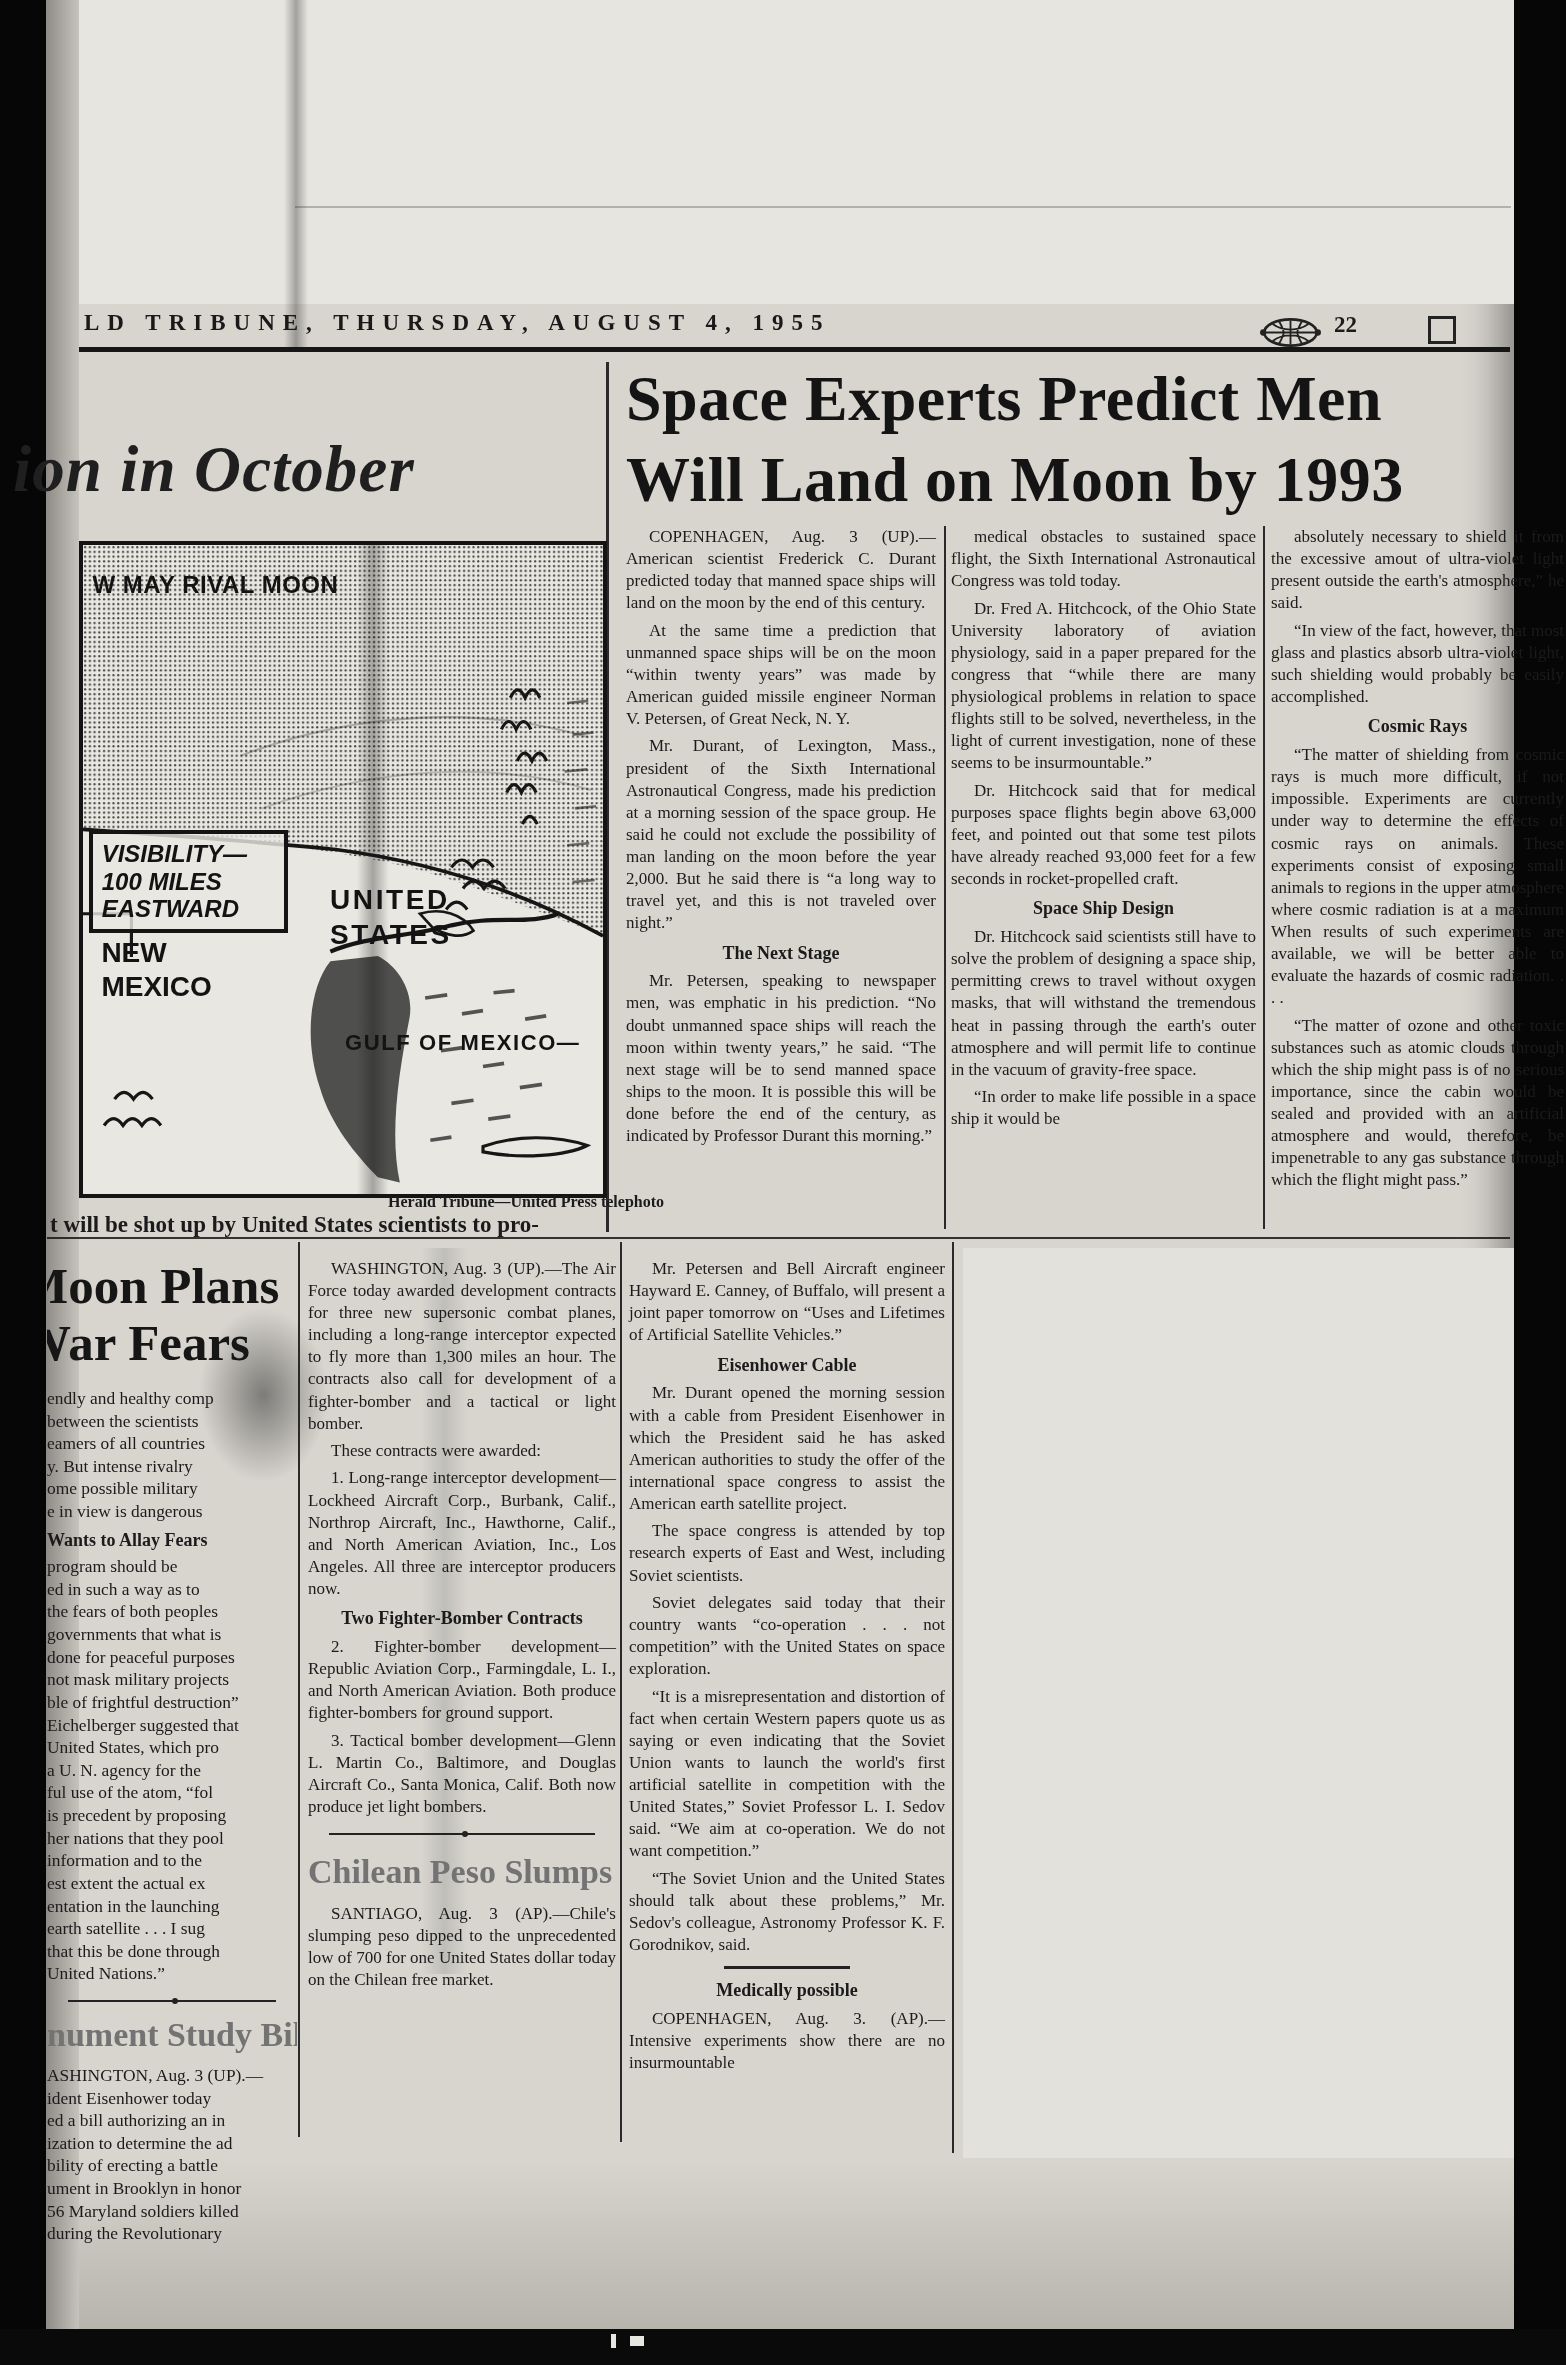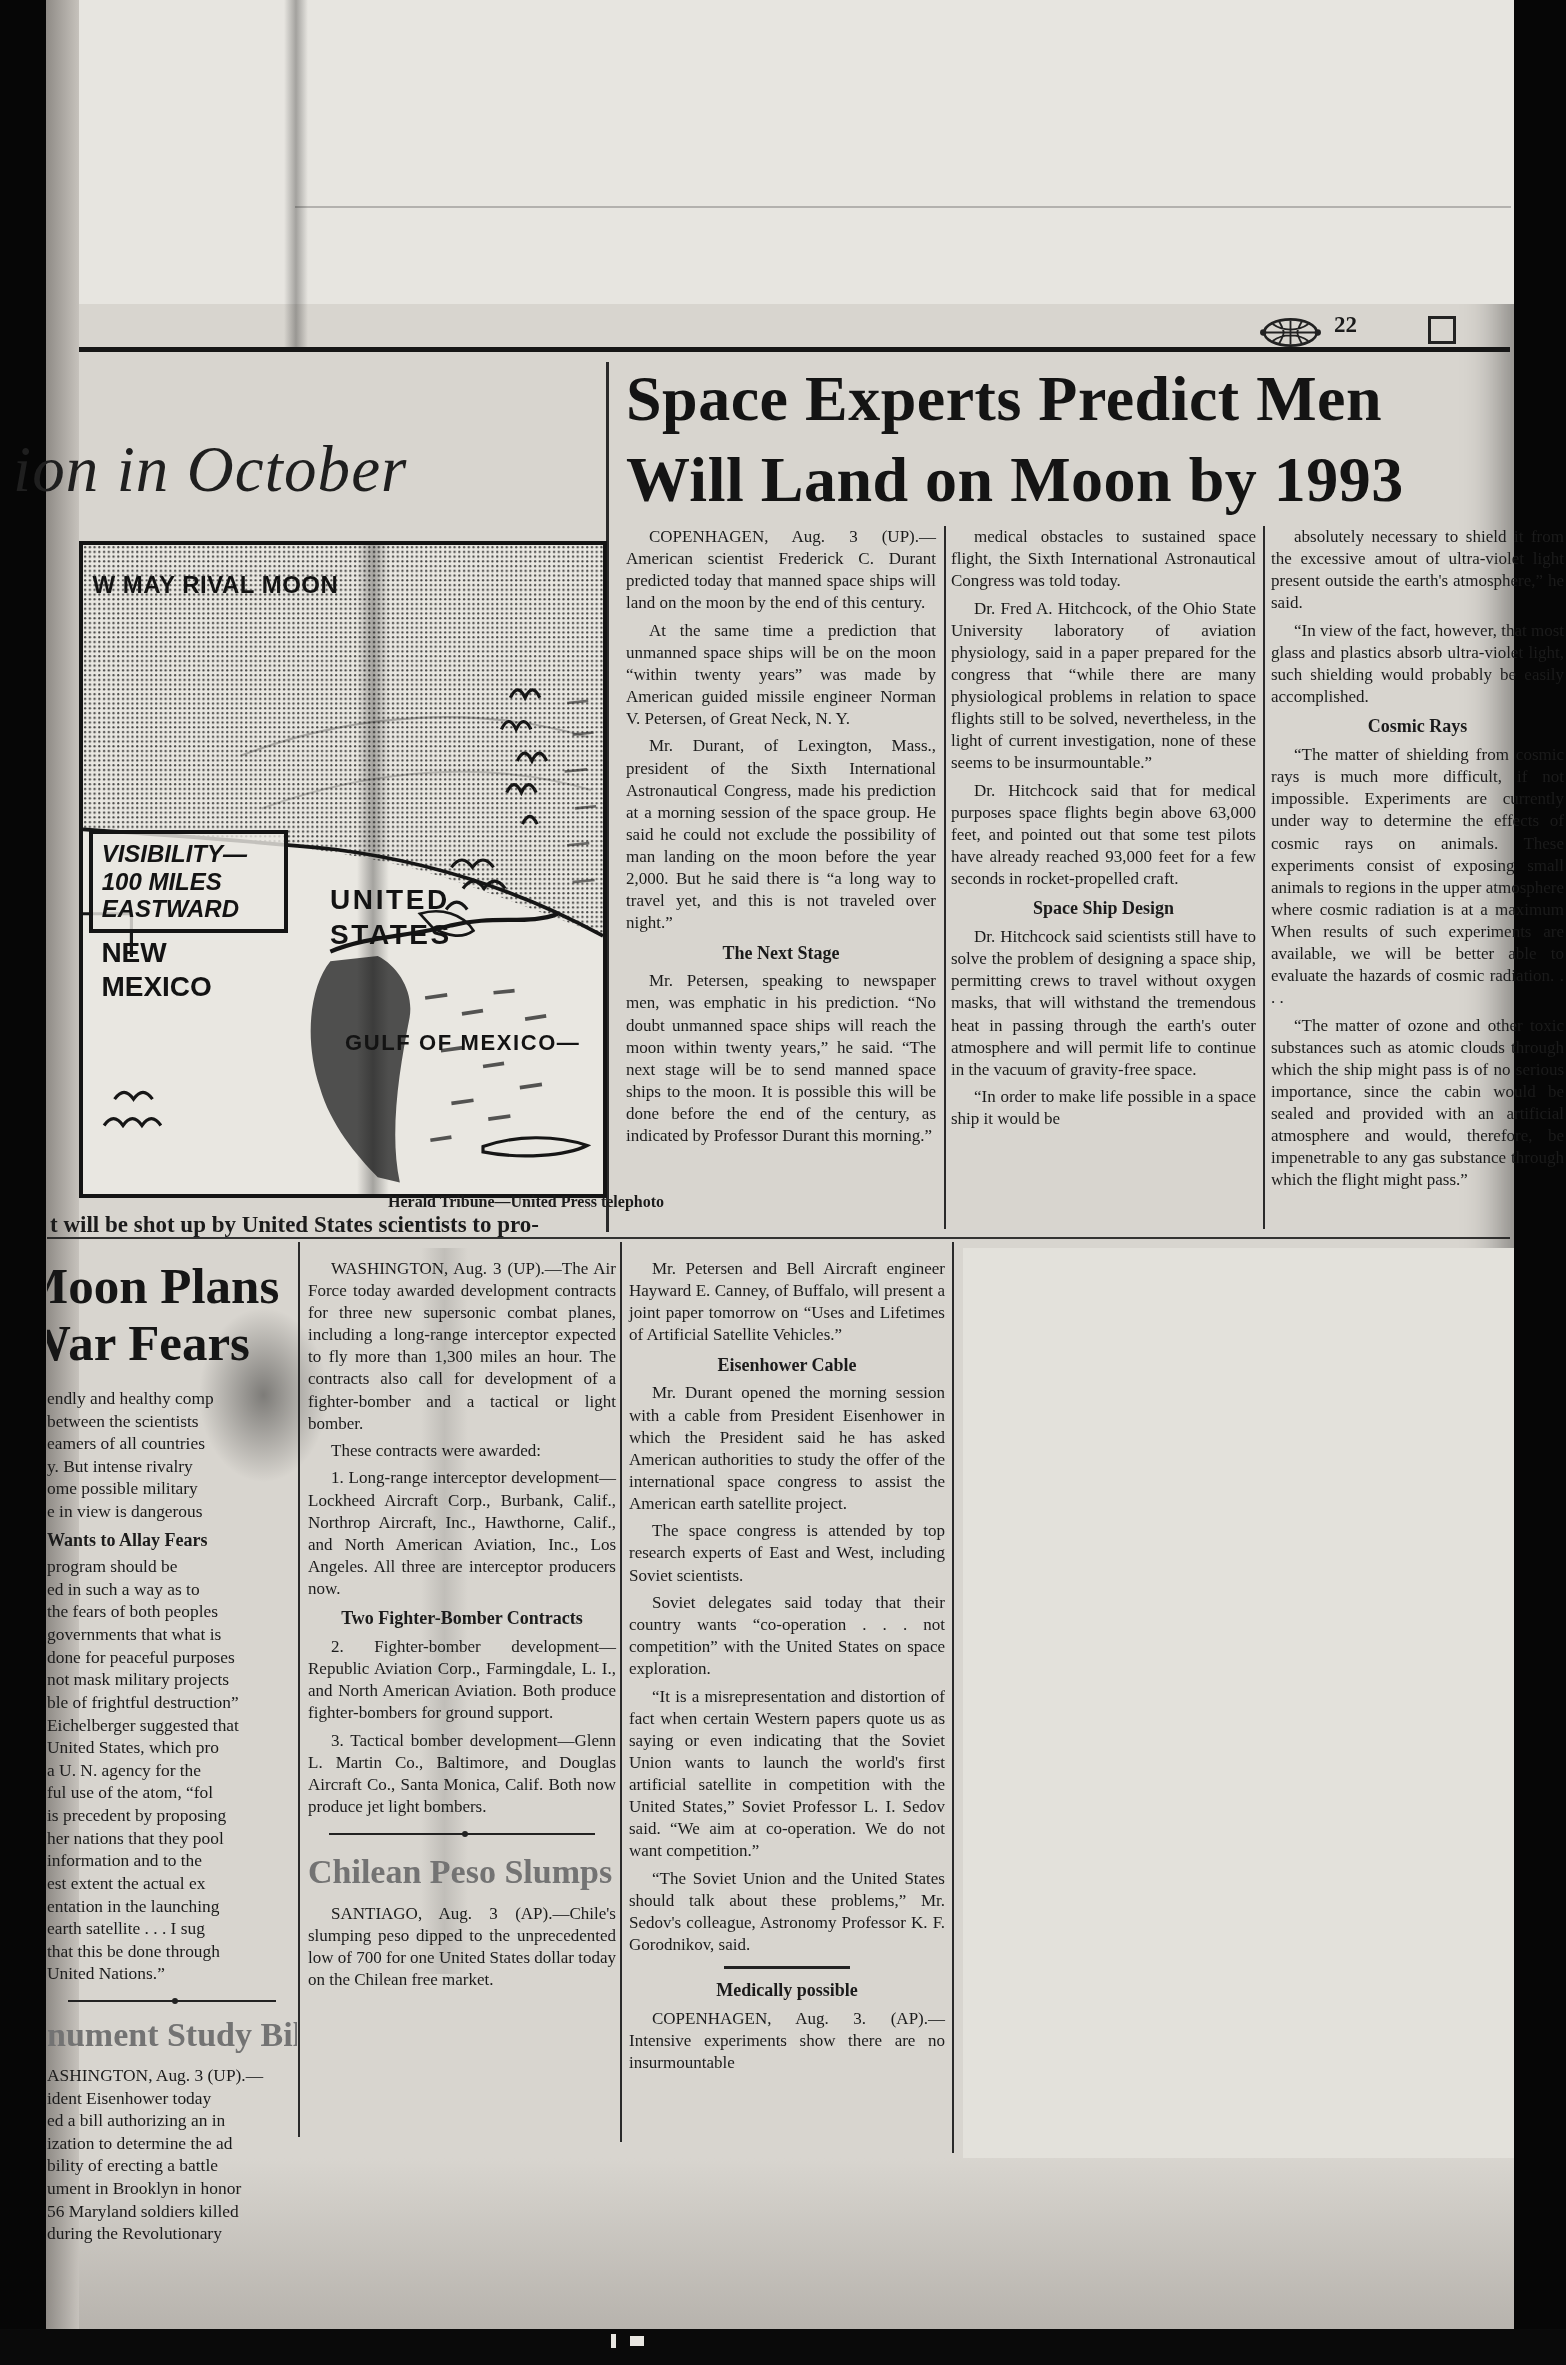--- a/index.html
+++ b/index.html
@@ -21,21 +21,21 @@
   .streak{background:linear-gradient(90deg,rgba(0,0,0,0),rgba(25,25,25,.12),rgba(0,0,0,0));}
   
   .hrule{background:#161616;}
   .vrule{background:#2a2a2a;}
   
   .masthead{font-size:23px;font-weight:bold;letter-spacing:8px;white-space:nowrap;color:#191919;}
   .pagenum{font-size:23px;font-weight:bold;}
   .sqbox{width:22px;height:22px;border:3.2px solid #232323;background:transparent;}
   
   .bighead{font-size:64px;font-weight:bold;white-space:nowrap;letter-spacing:0.5px;color:#141414;}
-  .lefthead{font-size:65px;font-style:italic;font-weight:400;white-space:nowrap;color:#1f1f1f;letter-spacing:1.1px;}
+  .lefthead{font-size:65px;font-style:italic;font-weight:700;white-space:nowrap;color:#1f1f1f;letter-spacing:1.1px;}
   
   .map{left:79px;top:541px;width:520px;height:649px;border:4.7px solid #141414;background:#e9e7e1;overflow:hidden;}
   .map-art{position:absolute;left:0;top:0;width:100%;height:100%;}
   .maplabel{font-family:"Liberation Sans", sans-serif;font-weight:bold;color:#131313;}
   .visbox{border:4.7px solid #141414;padding:6.3px 8.4px;font-size:24px;line-height:1.14;white-space:pre-line;
           background:rgba(233,231,225,.82);}
   .credit{font-size:16px;font-weight:bold;white-space:nowrap;}
   .caption{font-size:23px;font-weight:600;white-space:nowrap;}
   
   .col{line-height:1.3;text-align:justify;}
@@ -60,20 +60,21 @@
   <div class="abs gutter"></div>
   <div class="abs topstrip"></div>
   <div class="abs blankzone"></div>
   <div class="abs lowgray"></div>
 
   <div class="abs fold" style="left:284px;top:0;width:24px;height:352px;"></div>
   <div class="abs streak" style="left:421px;top:1248px;width:47px;height:726px;"></div>
   <div class="abs stain" style="left:174px;top:1274px;width:179px;height:242px;"></div>
   <div class="abs hrule" style="left:295px;top:206px;width:1216px;height:1.6px;opacity:.25;"></div>
 
+  <div class="abs masthead" style="left:84px;top:310px;">LD TRIBUNE, THURSDAY, AUGUST 4, 1955</div>
   <div class="abs" style="left:1259px;top:316px;width:63px;height:33px;">
     <svg viewBox="0 0 120 62" width="63" height="33">
       <ellipse cx="60" cy="31" rx="50" ry="25" fill="none" stroke="#222" stroke-width="5"></ellipse>
       <path d="M12,31 H108 M60,8 V54 M26,15 C45,29 75,29 94,15 M26,47 C45,33 75,33 94,47 M38,9 C50,31 50,31 38,53 M82,9 C70,31 70,31 82,53" stroke="#222" stroke-width="3.5" fill="none"></path>
       <circle cx="8" cy="31" r="6" fill="#222"></circle>
         <circle cx="112" cy="31" r="6" fill="#222"></circle>
     </svg>
   </div>
   <div class="abs pagenum" style="left:1334px;top:312px;">22</div>
   <div class="abs sqbox" style="left:1428px;top:316px;"></div>

